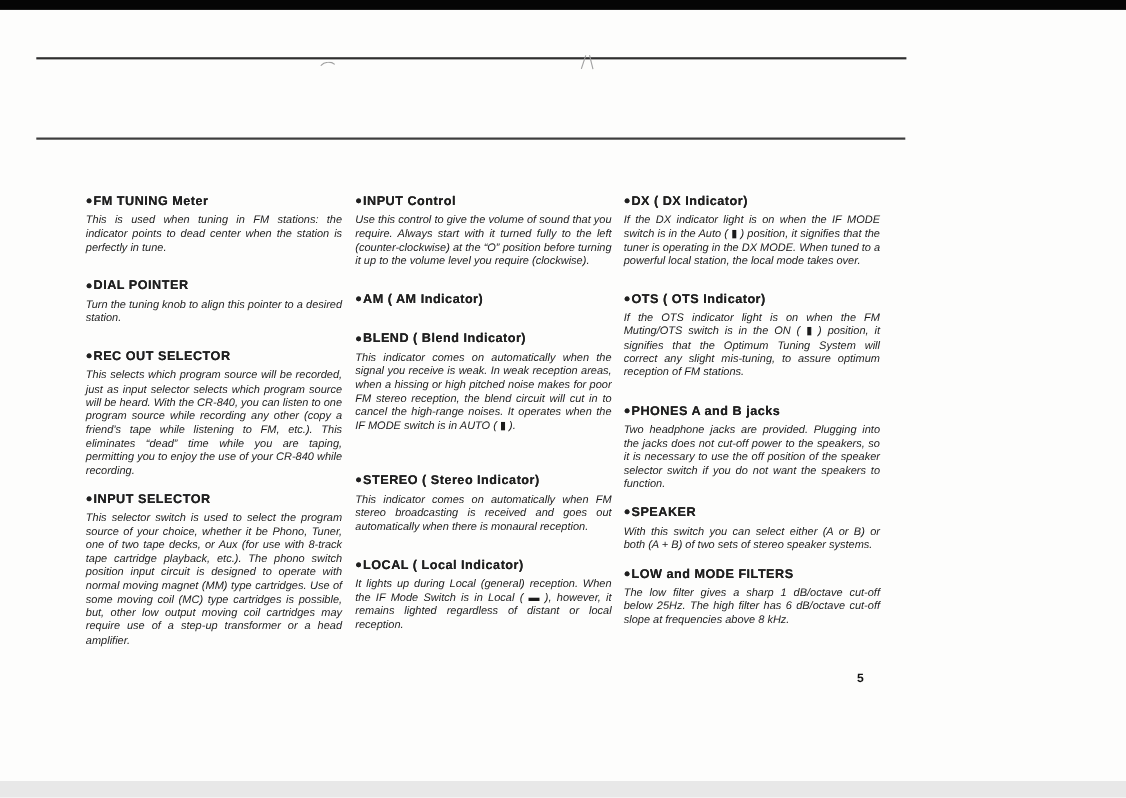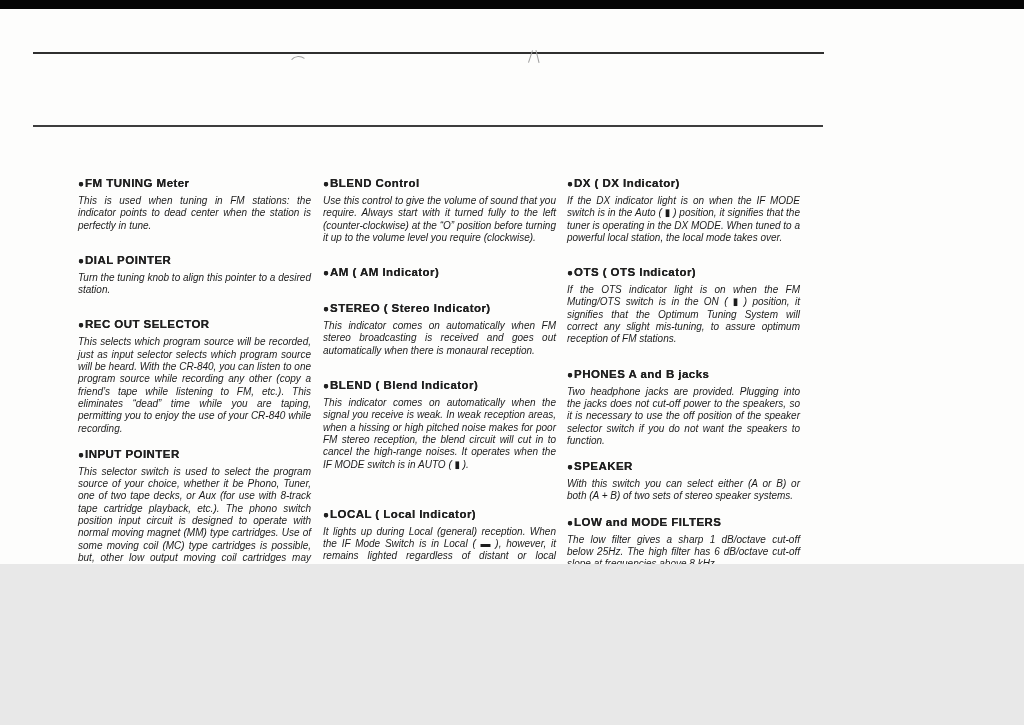--- a/index.html
+++ b/index.html
@@ -1,18 +1,18 @@
 <!DOCTYPE html>
 <html><head>
 <meta charset="utf-8">
 <style>
   html,body{margin:0;padding:0;background:#e8e8e8;}
   #page{
     position:relative;
-    width:1024px;height:564px;
+    width:1024px;height:710px;
     background:#fdfdfc;
     overflow:hidden;
     font-family:"Liberation Sans","DejaVu Sans",sans-serif;
     color:#1b1b1b;
   }
   .top-edge{
     position:absolute;left:0;top:0;width:1024px;height:9px;background:#050505;
   }
   .rule{position:absolute;background:#2f2f2f;}
   .rule-1{left:33px;top:52px;width:791px;height:2px;}
@@ -84,40 +84,40 @@
     </div>
     <div class="section">
       <h3 class="heading"><span class="marker">●</span><span>DIAL POINTER</span></h3>
       <p class="body-text">Turn the tuning knob to align this pointer to a desired station.</p>
     </div>
     <div class="section mb-sm">
       <h3 class="heading"><span class="marker">●</span><span>REC OUT SELECTOR</span></h3>
       <p class="body-text">This selects which program source will be recorded, just as input selector selects which program source will be heard. With the CR-840, you can listen to one program source while recording any other (copy a friend’s tape while listening to FM, etc.). This eliminates “dead” time while you are taping, permitting you to enjoy the use of your CR-840 while recording.</p>
     </div>
     <div class="section">
-      <h3 class="heading"><span class="marker">●</span><span>INPUT POINTER</span></h3>
+      <h3 class="heading"><span class="marker">●</span><span>INPUT SELECTOR</span></h3>
       <p class="body-text">This selector switch is used to select the program source of your choice, whether it be Phono, Tuner, one of two tape decks, or Aux (for use with 8-track tape cartridge playback, etc.). The phono switch position input circuit is designed to operate with normal moving magnet (MM) type cartridges. Use of some moving coil (MC) type cartridges is possible, but, other low output moving coil cartridges may require use of a step-up transformer or a head amplifier.</p>
     </div>
   </div>
 
   <div class="col col-2">
     <div class="section">
-      <h3 class="heading"><span class="marker">●</span><span>BLEND Control</span></h3>
+      <h3 class="heading"><span class="marker">●</span><span>INPUT Control</span></h3>
       <p class="body-text">Use this control to give the volume of sound that you require. Always start with it turned fully to the left (counter-clockwise) at the “O” position before turning it up to the volume level you require (clockwise).</p>
     </div>
     <div class="section">
       <h3 class="heading"><span class="marker">●</span><span>AM ( AM Indicator)</span></h3>
     </div>
+    <div class="section mb-lg">
+      <h3 class="heading"><span class="marker">●</span><span>BLEND ( Blend Indicator)</span></h3>
+      <p class="body-text">This indicator comes on automatically when the signal you receive is weak. In weak reception areas, when a hissing or high pitched noise makes for poor FM stereo reception, the blend circuit will cut in to cancel the high-range noises. It operates when the IF MODE switch is in AUTO ( ▮ ).</p>
+    </div>
     <div class="section">
       <h3 class="heading"><span class="marker">●</span><span>STEREO ( Stereo Indicator)</span></h3>
       <p class="body-text">This indicator comes on automatically when FM stereo broadcasting is received and goes out automatically when there is monaural reception.</p>
-    </div>
-    <div class="section mb-lg">
-      <h3 class="heading"><span class="marker">●</span><span>BLEND ( Blend Indicator)</span></h3>
-      <p class="body-text">This indicator comes on automatically when the signal you receive is weak. In weak reception areas, when a hissing or high pitched noise makes for poor FM stereo reception, the blend circuit will cut in to cancel the high-range noises. It operates when the IF MODE switch is in AUTO ( ▮ ).</p>
     </div>
     <div class="section">
       <h3 class="heading"><span class="marker">●</span><span>LOCAL ( Local Indicator)</span></h3>
       <p class="body-text">It lights up during Local (general) reception. When the IF Mode Switch is in Local ( ▬ ), however, it remains lighted regardless of distant or local reception.</p>
     </div>
   </div>
 
   <div class="col col-3">
     <div class="section">
       <h3 class="heading"><span class="marker">●</span><span>DX ( DX Indicator)</span></h3>

